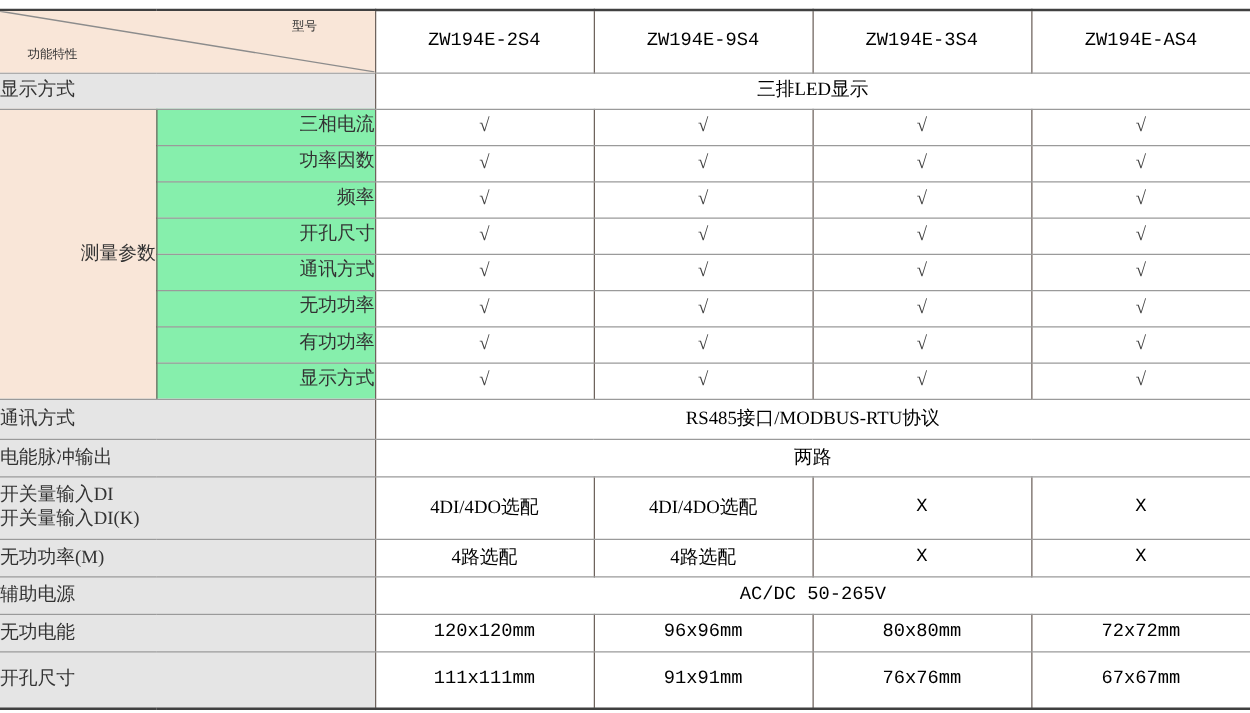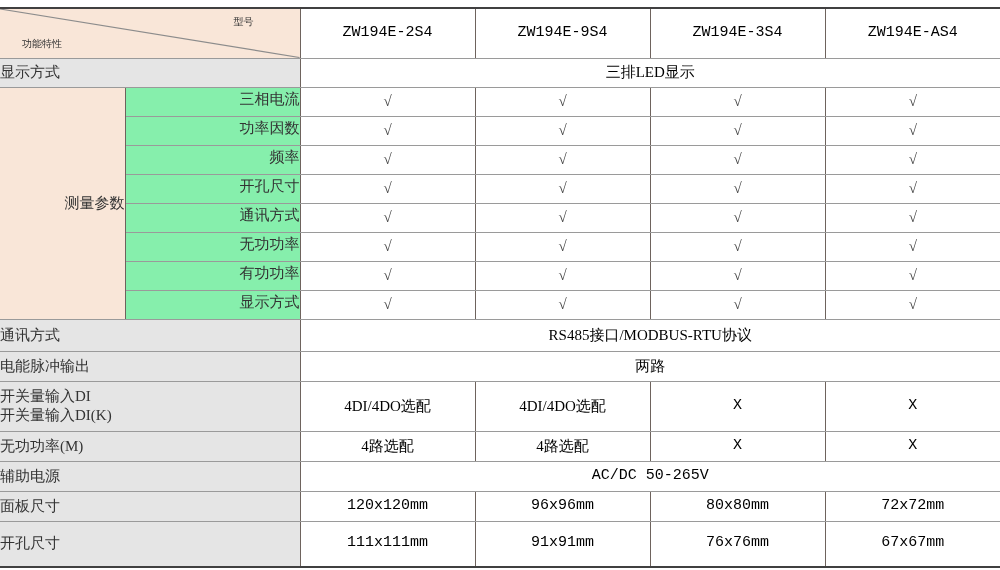--- a/index.html
+++ b/index.html
@@ -211,21 +211,21 @@
       <td class="val latin xlow">X</td>
       <td class="val latin xlow">X</td>
     </tr>
 
     <tr style="height:30px">
       <td class="lbl" colspan="2">辅助电源</td>
       <td class="val latin" colspan="4">AC/DC 50-265V</td>
     </tr>
 
     <tr style="height:30px">
-      <td class="lbl" colspan="2">面板尺寸</td>
+      <td class="lbl" colspan="2">无功电能</td>
       <td class="val latin">120x120mm</td>
       <td class="val latin">96x96mm</td>
       <td class="val latin">80x80mm</td>
       <td class="val latin">72x72mm</td>
     </tr>
 
     <tr style="height:46px">
       <td class="lbl" colspan="2">开孔尺寸</td>
       <td class="val latin">111x111mm</td>
       <td class="val latin">91x91mm</td>

